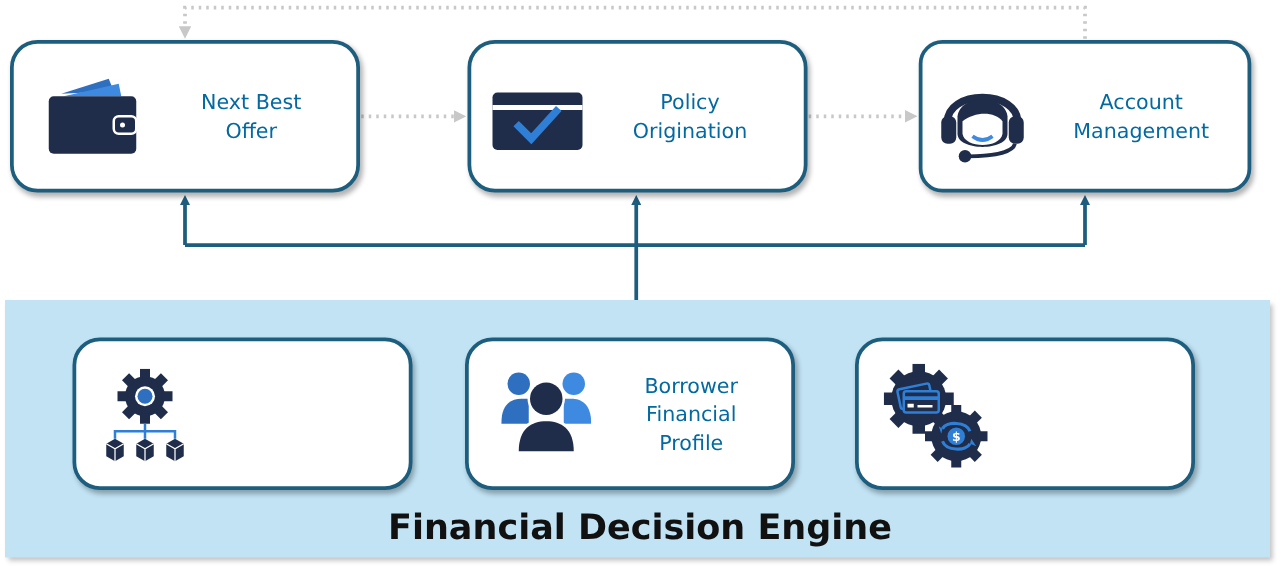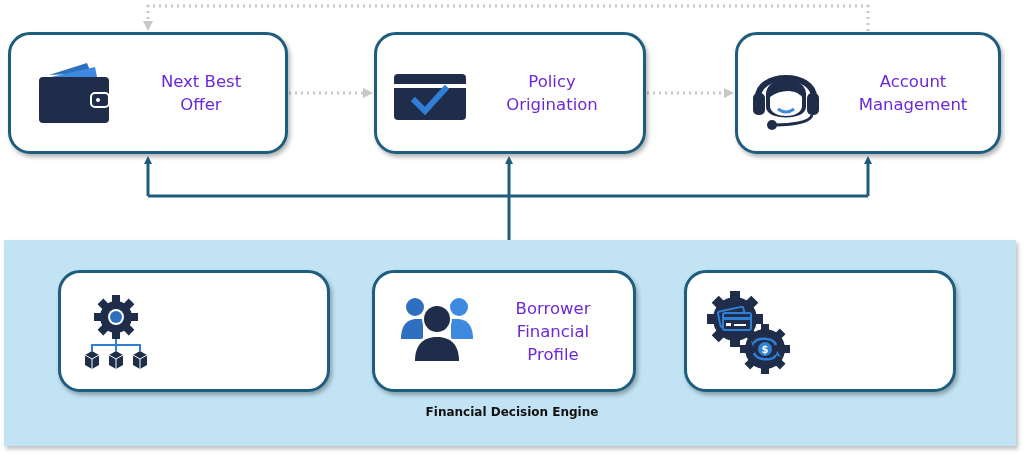--- a/index.html
+++ b/index.html
@@ -19,33 +19,33 @@
       position: absolute; box-sizing: border-box;
       background: #ffffff;
       border: 3px solid #1d5d7e;
       border-radius: 22px;
       box-shadow: 2px 3px 4px rgba(0,0,0,0.3);
       display: flex; align-items: center;
     }
     .card .icon { position: absolute; }
     .card .label {
       position: absolute; text-align: center;
-      font-size: 16.5px; line-height: 23px; color: #6d28d9;
+      font-size: 16.5px; line-height: 23px; color: #0369a1;
       white-space: pre-line;
     }
     #card-nbo { left: 8px; top: 32px; width: 280px; height: 122px; }
     #card-co { left: 374px; top: 32px; width: 272px; height: 122px; }
-    #card-am { left: 735px; top: 32px; width: 266px; height: 122px; }
+    #card-am { left: 735px; top: 32px; width: 266px; height: 122px; border-radius: 19px; }
     #card-pp { left: 58px; top: 270px; width: 272px; height: 122px; }
     #card-bfp { left: 372px; top: 270px; width: 264px; height: 122px; }
     #card-ccm { left: 684px; top: 270px; width: 272px; height: 122px; }
 
     .engine-title {
       position: absolute; left: 0; width: 1024px; top: 405px;
-      text-align: center; font-weight: bold; font-size: 12px; color: #111;
+      text-align: center; font-weight: bold; font-size: 28px; color: #111;
     }
   </style>
 </head>
 <body>
 
 <div class="engine-panel"></div>
 
 <svg class="connectors" viewBox="0 0 1024 454">
   <defs>
     <marker id="arrowSolid" markerWidth="8" markerHeight="8" refX="4" refY="4" orient="auto" markerUnits="userSpaceOnUse">

